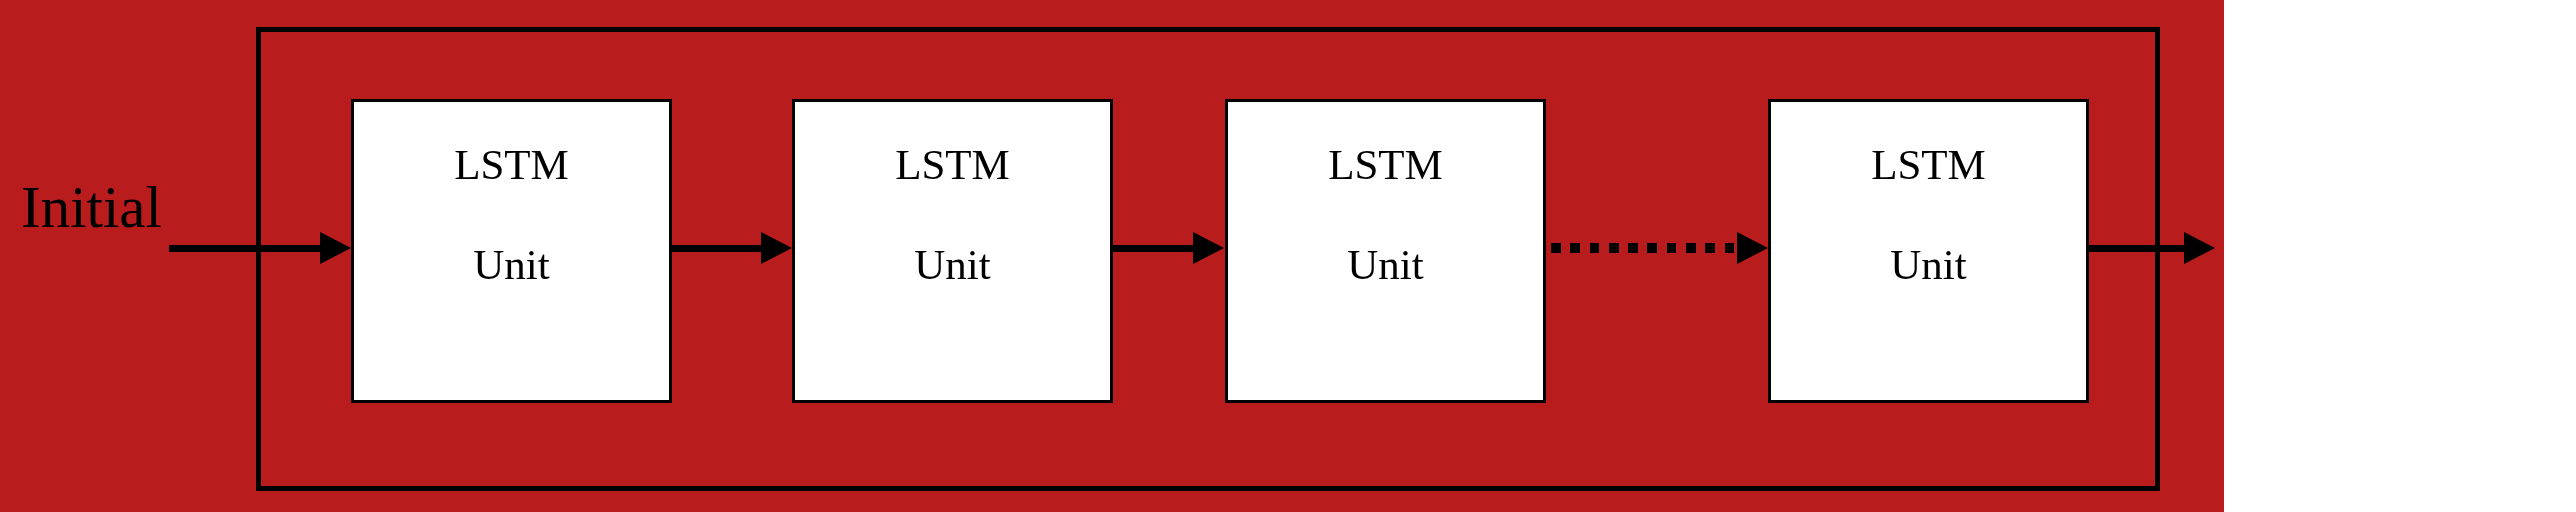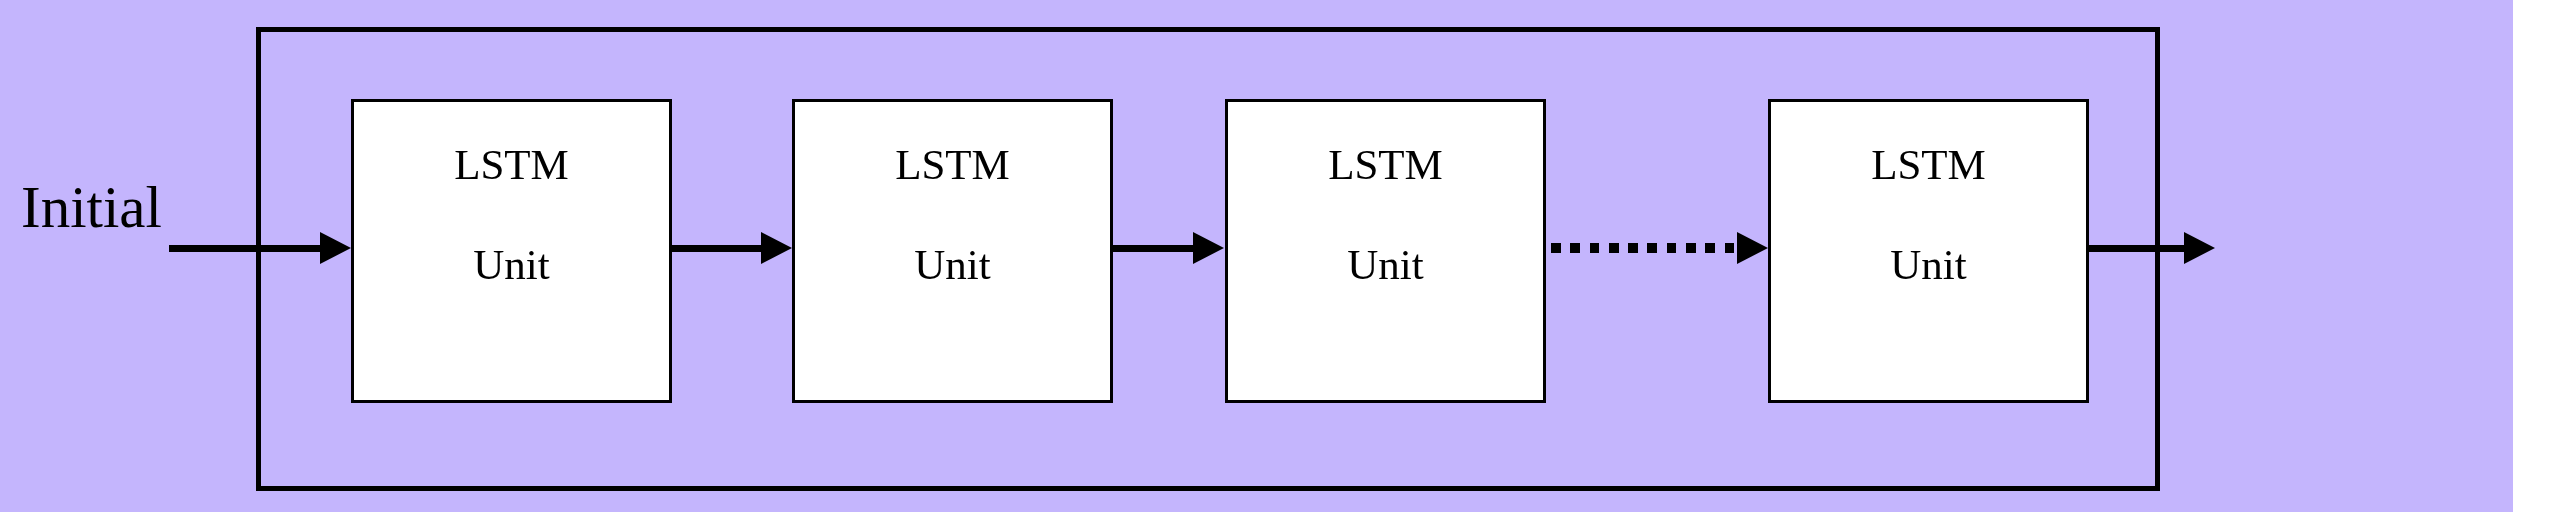--- a/index.html
+++ b/index.html
@@ -2,23 +2,23 @@
 <html style="font-size:12px"><head>
 <meta charset="utf-8">
 <style>
   html, body {
     margin: 0;
     padding: 0;
     background: #ffffff;
   }
   .canvas {
     position: relative;
-    width: 2513px;
+    width: 2224px;
     height: 512px;
-    background: #c4b5fd;
+    background: #b91c1c;
     color: #000000;
     font-family: "Liberation Serif", "DejaVu Serif", serif;
     overflow: hidden;
   }
   
   .frame {
     position: absolute;
     left: 256px;
     top: 27px;
     width: 1904px;

